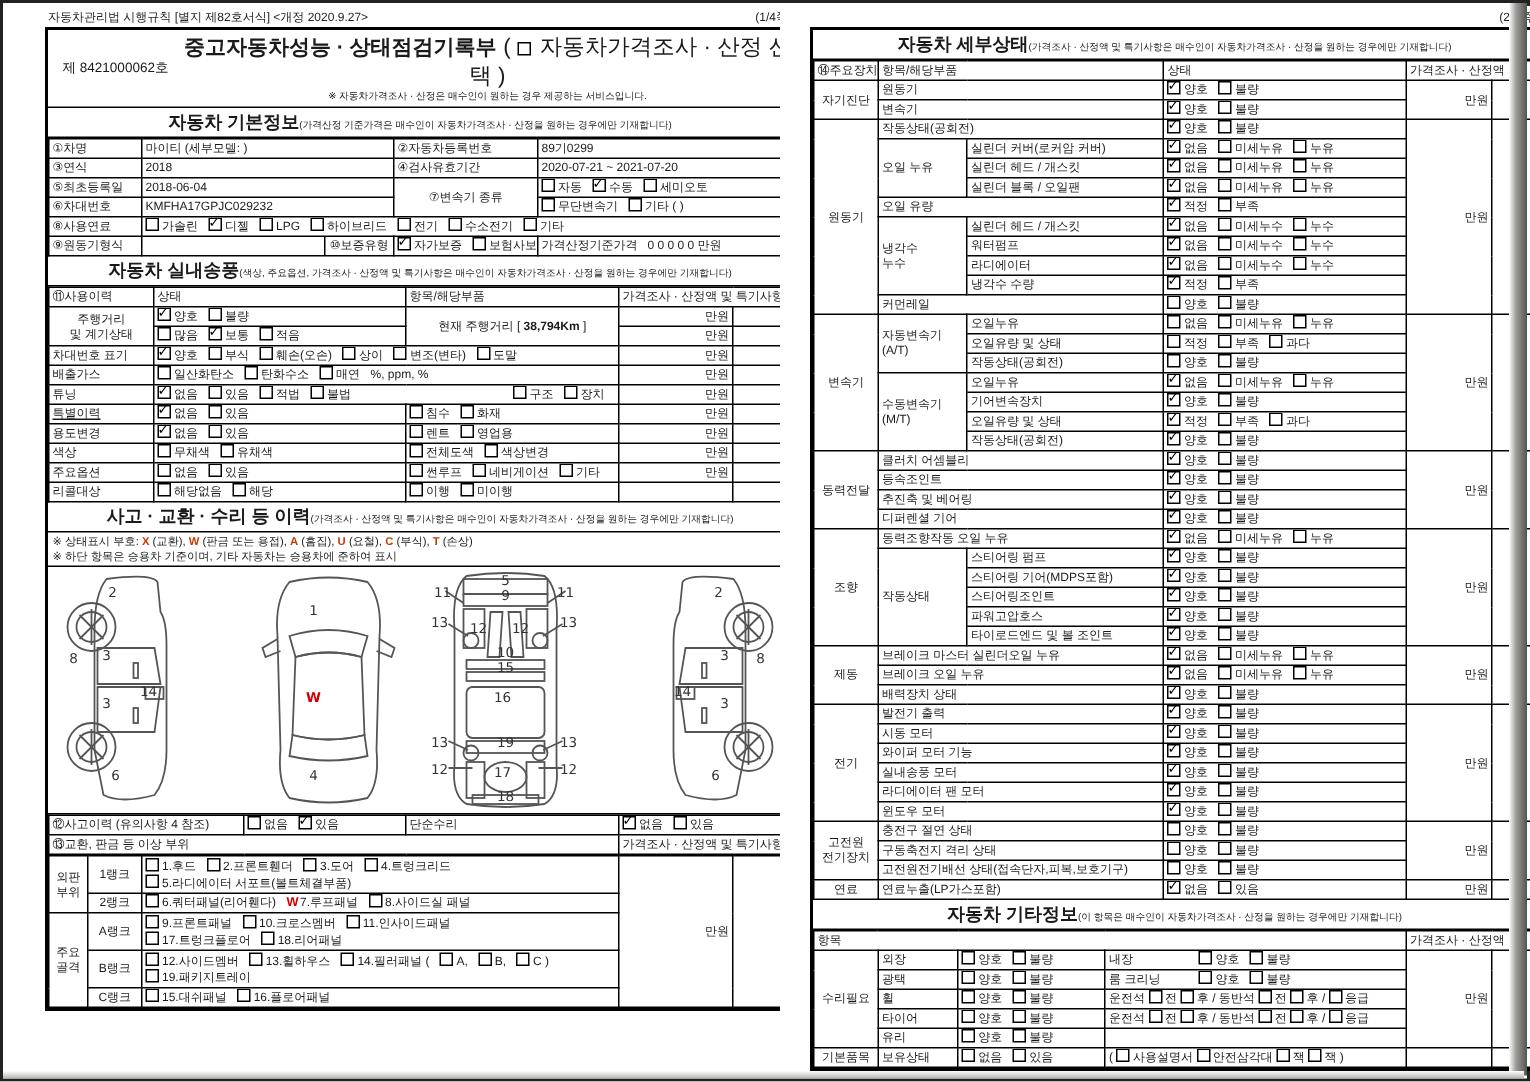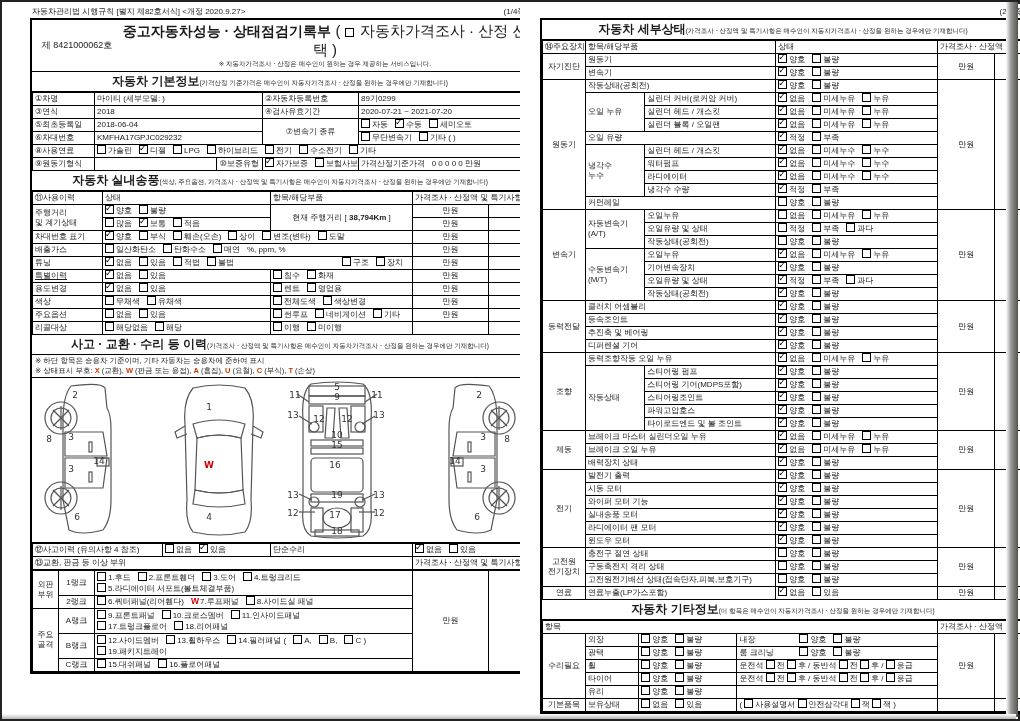--- a/index.html
+++ b/index.html
@@ -22,21 +22,21 @@
   .doc-title-main{flex:1;text-align:center;padding:2px 0;}
   .doc-title-main .t1{font-size:14px;font-weight:bold;}
   .doc-title-main .t2{font-size:15px;}
   .doc-title-main .t3{font-size:6.5px;display:block;}
   .cb{display:inline-block;width:7px;height:7px;border:1px solid #000;margin-right:2px;position:relative;vertical-align:-1px;background:#fff;}
   .cb.on::after{content:"✓";position:absolute;left:-1px;top:-3px;font-size:9px;font-weight:bold;color:#000;}
   .ck{margin-right:7px;display:inline-block;}
   .wmark{color:#d10000;font-weight:bold;margin-right:1px;font-size:8.5px;}
   .redletter{color:#c43c00;font-weight:bold;}
   .grp{text-align:center;}
-  .price{text-align:center;}
+  .price{text-align:right;}
   .notes{font-size:7.5px;line-height:10px;padding:1px 3px;border-bottom:1px solid #000;}
   .diagram{display:flex;justify-content:space-around;align-items:center;border-bottom:1px solid #000;padding:2px 0;height:160px;}
   svg text{font-size:9px;font-family:"DejaVu Sans",sans-serif;fill:#333;}
   svg .wl{fill:#d10000;font-weight:bold;}
   svg path,svg rect,svg circle,svg ellipse,svg line{fill:none;stroke:#555;stroke-width:1.2;}
   .odometer{font-weight:bold;}
 </style>
 </head>
 <body>
 
@@ -121,21 +121,21 @@
           <col style="width:40px">
         </colgroup>
     <tbody>
           <tr>
             <td>⑪사용이력</td>
             <td>상태</td>
             <td>항목/해당부품</td>
             <td colspan="2">가격조사 · 산정액 및 특기사항</td>
           </tr>
           <tr>
-            <td rowspan="2" style="white-space: normal; line-height: 10px;">주행거리<br>및 계기상태</td>
+            <td rowspan="2" style="white-space: normal; line-height: 10px; text-align: center;">주행거리<br>및 계기상태</td>
             <td colspan="1"><span class="ck"><span class="cb on"></span><span>양호</span></span><span class="ck"><span class="cb"></span><span>불량</span></span></td>
             <td class="tcenter" rowspan="2">현재 주행거리 [ <span class="odometer">38,794Km</span> ]</td>
             <td class="price">만원</td>
             <td></td>
           </tr>
           <tr>
             <td><span class="ck"><span class="cb"></span><span>많음</span></span><span class="ck"><span class="cb on"></span><span>보통</span></span><span class="ck"><span class="cb"></span><span>적음</span></span></td>
             <td class="price">만원</td>
             <td></td>
           </tr>
@@ -192,22 +192,22 @@
             <td class="price"></td>
             <td></td>
           </tr>
         </tbody>
       </table>
 
     <div class="sechead">
       <span>사고 · 교환 · 수리 등 이력</span><span class="note">(가격조사 · 산정액 및 특기사항은 매수인이 자동차가격조사 · 산정을 원하는 경우에만 기재합니다)</span>
     </div>
     <div class="notes">
+      <div id="legend1"><span>※ 상태표시 부호: </span><span class="redletter">X</span><span> (교환), </span><span class="redletter">W</span><span> (판금 또는 용접), </span><span class="redletter">A</span><span> (흠집), </span><span class="redletter">U</span><span> (요철), </span><span class="redletter">C</span><span> (부식), </span><span class="redletter">T</span><span> (손상)</span></div>
       <div>※ 하단 항목은 승용차 기준이며, 기타 자동차는 승용차에 준하여 표시</div>
-      <div id="legend1"><span>※ 상태표시 부호: </span><span class="redletter">X</span><span> (교환), </span><span class="redletter">W</span><span> (판금 또는 용접), </span><span class="redletter">A</span><span> (흠집), </span><span class="redletter">U</span><span> (요철), </span><span class="redletter">C</span><span> (부식), </span><span class="redletter">T</span><span> (손상)</span></div>
     </div>
 
     <div class="diagram">
       <svg width="112" height="160" viewBox="0 0 112 160" id="svg-side-left">
         <path d="M30 6 Q60 2 64 8 L66 28 Q70 34 70 50 L70 120 Q70 140 62 150 Q40 156 28 150 L22 120 L22 40 Q22 16 30 6 Z"></path>
         <circle cx="20" cy="38" r="16"></circle>
           <circle cx="20" cy="38" r="10"></circle>
         <line x1="12" y1="30" x2="28" y2="46"></line>
           <line x1="28" y1="30" x2="12" y2="46"></line>
           <line x1="20" y1="26" x2="20" y2="50"></line>

